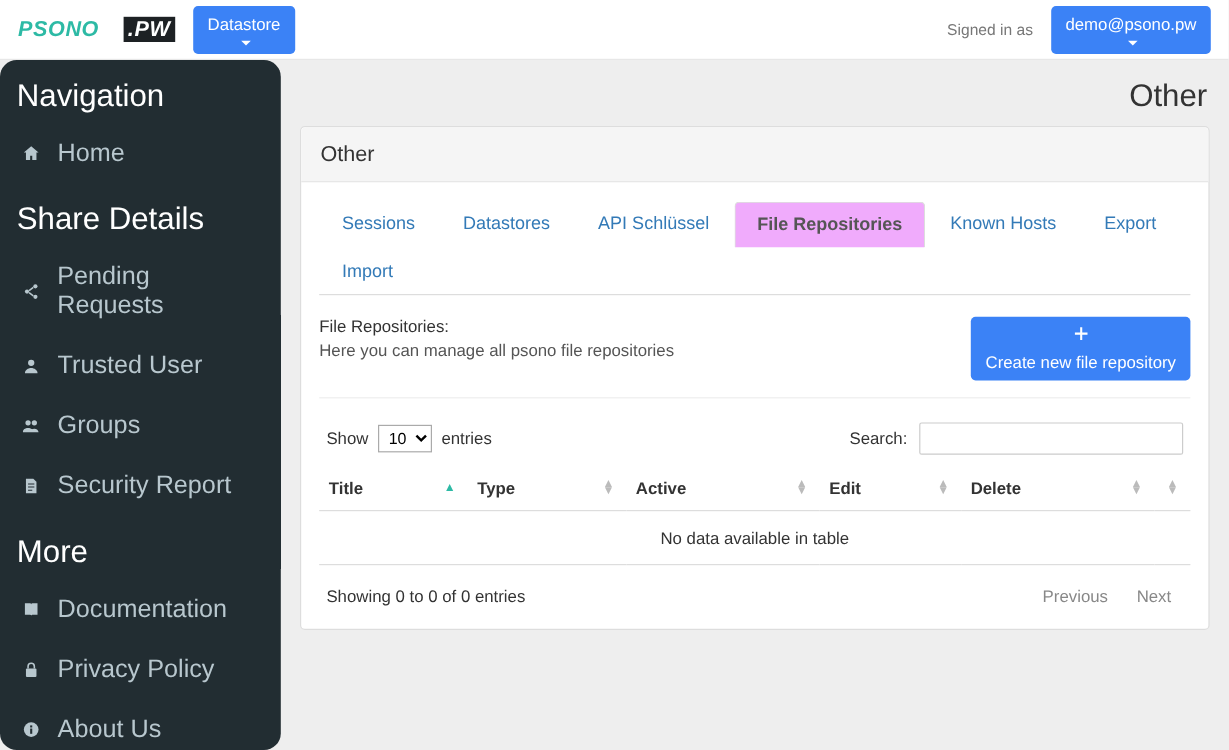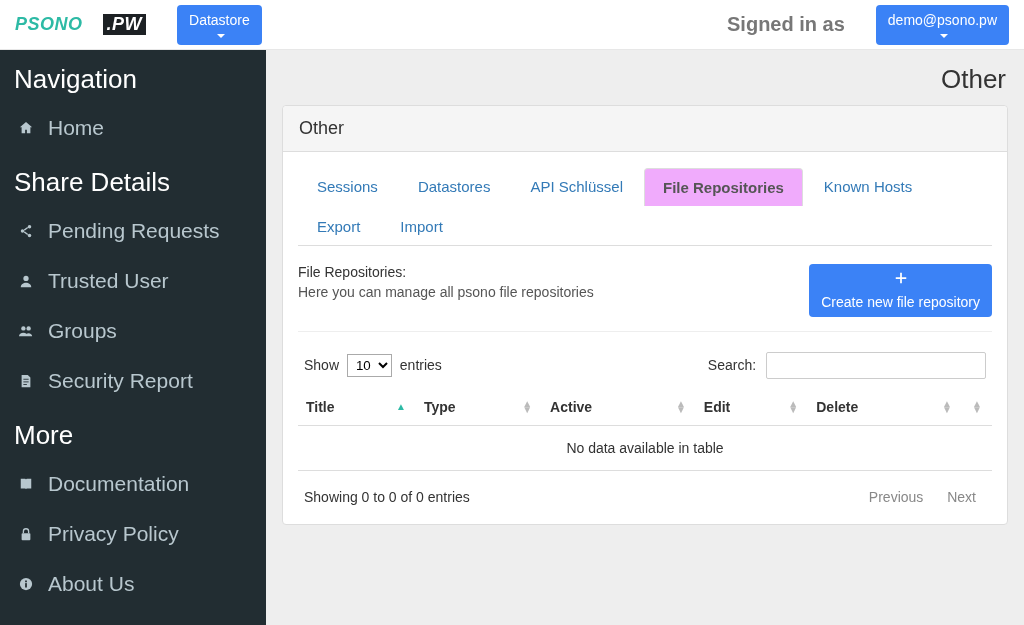--- a/index.html
+++ b/index.html
@@ -10,21 +10,21 @@
     color: #333;
     background: #eeeeee;
   }
   .topbar {
     height: 50px;
     background: #fff;
     border-bottom: 1px solid #e7e7e7;
     display: flex;
     align-items: center;
     padding: 0 15px;
-    gap: 31px;
+    gap: 15px;
   }
   .logo {
     font-weight: 800;
     font-size: 18px;
     font-style: italic;
     letter-spacing: 0.5px;
     display: flex;
     align-items: center;
   }
   .logo .part1 { color: #2dbaa5; }
@@ -49,31 +49,32 @@
   }
   .btn .caret {
     display: inline-block;
     width: 0; height: 0;
     border-left: 4px solid transparent;
     border-right: 4px solid transparent;
     border-top: 4px solid #fff;
     margin-left: 4px;
   }
   .topbar .spacer { flex: 1; }
-  .signed-in { color: #777; font-size: 20px; font-weight: bold; }
+  .signed-in { color: #777; font-size: 13px; }
   .shell {
     display: flex;
     height: calc(100% - 50px);
   }
   .sidebar {
-    width: 266px;
+    width: 234px;
     background: #222d32;
     color: #b8c7ce;
     padding-bottom: 20px;
     overflow-y: auto;
+    border-radius: 14px;
   }
   .side-header {
     color: #fff;
     font-size: 26px;
     font-weight: 400;
     padding: 14px 14px 8px;
   }
   .side-item {
     display: flex;
     align-items: center;

